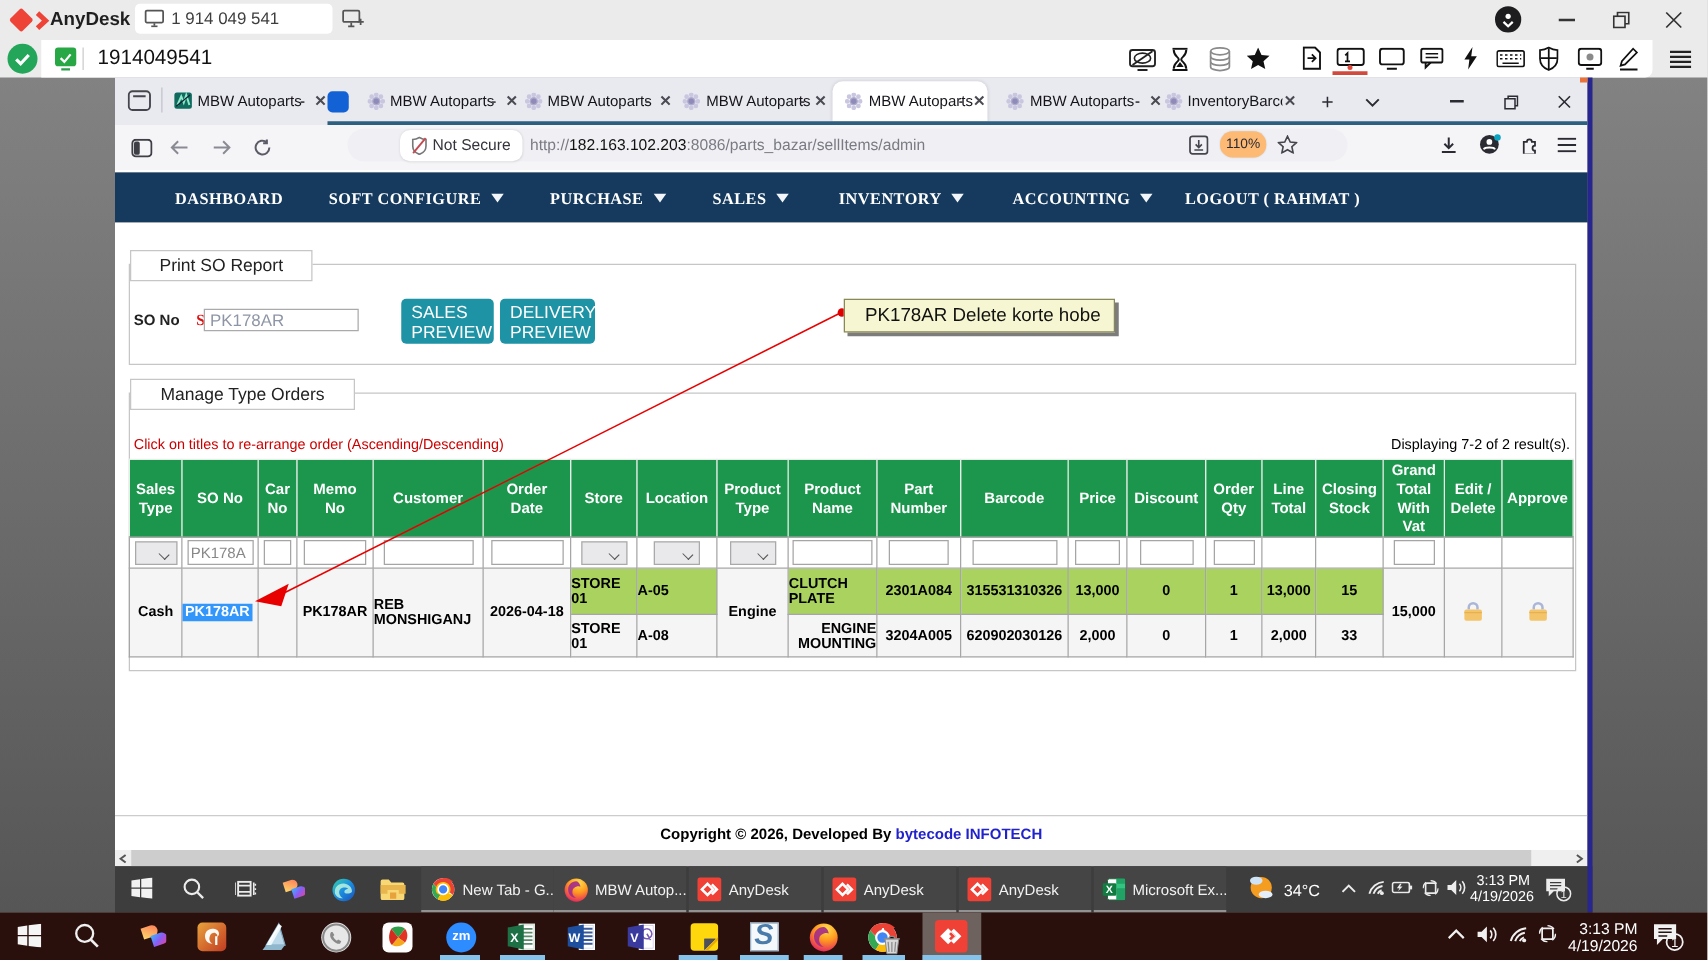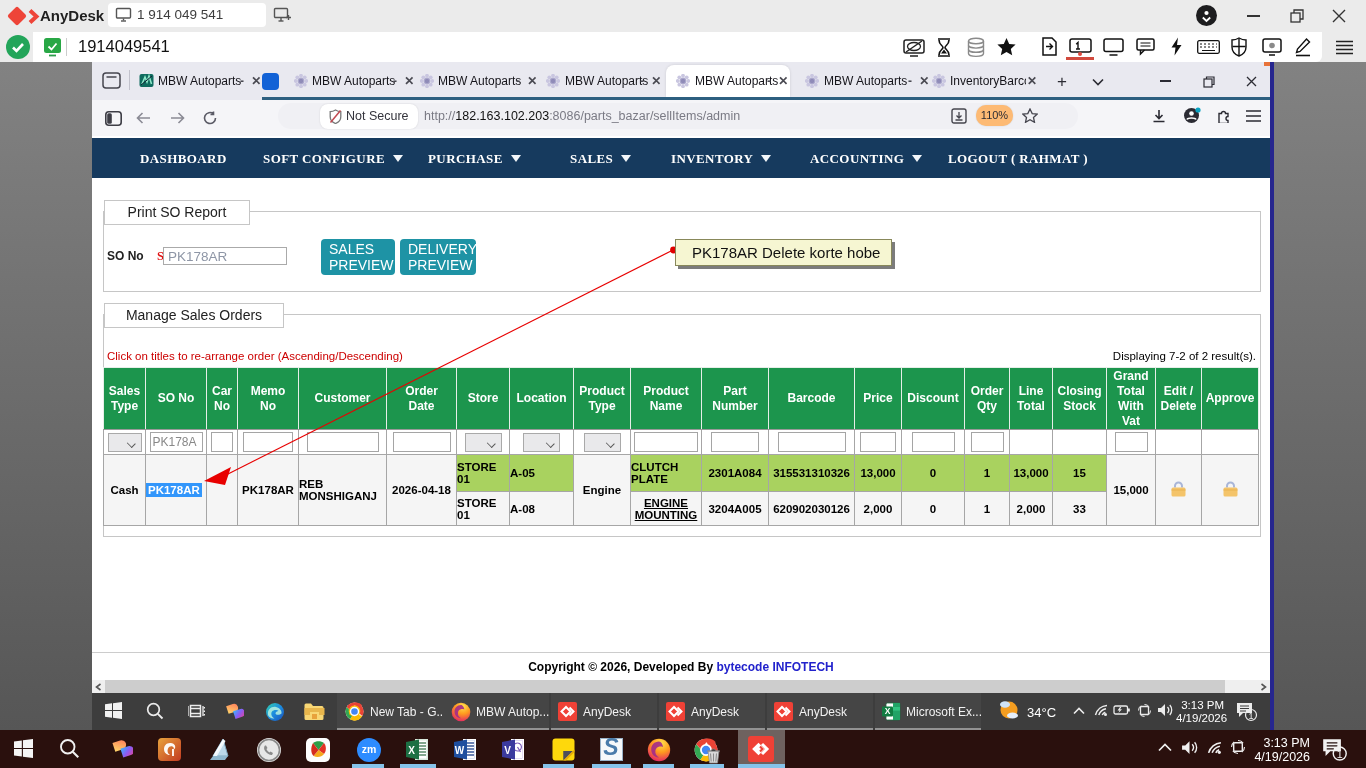--- a/index.html
+++ b/index.html
@@ -326,35 +326,35 @@
 <svg class="abs" style="left:1215px;top:108px" width="15" height="15" viewBox="0 0 15 15">
       <path d="M4 5.5 h2.5 a2 2 0 1 1 4 0 H13 v3 a2 2 0 1 0 0 4 v3 H4 z" fill="none" stroke="#2b2b33" stroke-width="1.4"></path>
     </svg>
 <svg class="abs" style="left:1246px;top:110px" width="15" height="12" viewBox="0 0 15 12">
       <path d="M0 1 h15 M0 6 h15 M0 11 h15" stroke="#2b2b33" stroke-width="1.5"></path>
     </svg>
 <div class="abs" id="whiteline"></div>
 <div class="abs" id="navbar"></div>
 <div class="nav" style="left:140px;">DASHBOARD</div>
 <div class="nav" style="left:263px;">SOFT CONFIGURE<span class="caret"></span></div>
-<div class="nav" style="left:428px;">PURCHASE<span class="caret"></span></div>
+<div class="nav" style="left:440px;">PURCHASE<span class="caret"></span></div>
 <div class="nav" style="left:570px;">SALES<span class="caret"></span></div>
 <div class="nav" style="left:671px;">INVENTORY<span class="caret"></span></div>
 <div class="nav" style="left:810px;">ACCOUNTING<span class="caret"></span></div>
 <div class="nav" style="left:948px;">LOGOUT ( RAHMAT )</div>
 <div class="abs" id="page">
  <fieldset style="left:11px;top:33px;width:1158px;height:81px;"></fieldset>
  <div class="legend" style="left:12px;top:22px;width:146px;">Print SO Report</div>
  <div class="abs" style="left:15px;top:71px;font-size:12px;font-weight:bold;color:#222;">SO No</div>
  <div class="abs" style="left:55px;top:70.5px;font-size:12.5px;font-weight:bold;color:#e01010;font-family:'Liberation Serif',serif;margin-left:10px;">SO</div>
  <input class="abs" style="left: 71px; top: 69px; width: 124px; height: 18px; border: 1px solid rgb(170, 170, 170); font-size: 13.5px; color: rgb(142, 150, 166); padding: 0px 4px; font-family: inherit;" value="PK178AR">
  <div class="btn" style="left:229px;top:61px;width:74px;height:36px;">SALES<br>PREVIEW</div>
  <div class="btn" style="left:308px;top:61px;width:76px;height:36px;">DELIVERY<br>PREVIEW</div>
  <fieldset style="left:11px;top:136px;width:1158px;height:223px;"></fieldset>
- <div class="legend" style="left:12px;top:125px;width:180px;">Manage Sales Orders</div>
+ <div class="legend" style="left:12px;top:125px;width:180px;">Manage Type Orders</div>
  <div class="abs" style="left:15px;top:172px;font-size:11.5px;color:#cc0000;">Click on titles to re-arrange order (Ascending/Descending)</div>
 
  <div class="abs" style="left:964px;top:172px;width:200px;text-align:right;font-size:11.5px;color:#000;">Displaying 7-2 of 2 result(s).</div>
  <div class="abs" style="left:0px;top:482px;width:1178px;text-align:center;font-size:12px;font-weight:bold;color:#000;">Copyright © 2026, Developed By <span style="color:#2222cc;">bytecode INFOTECH</span></div>
  <div class="abs" style="left:0px;top:474px;width:1178px;height:1px;background:#ccc;"></div>
  <table id="grid" style="left:11px;top:189px;table-layout:fixed;width:1155px;">
   <colgroup>
           <col style="width:42px">
           <col style="width:61px">
           <col style="width:31px">
@@ -447,21 +447,21 @@
               </svg></td>
    <td rowspan="2"><svg width="17" height="16" viewBox="0 0 17 16">
                 <path d="M5 6.5 V5 a3.5 3.5 0 0 1 7 0 V6.5" fill="none" stroke="#a9b6d8" stroke-width="2"></path>
                 <rect x="1.5" y="6.5" width="14" height="9" rx="1.5" fill="#f4c46a"></rect>
                 <path d="M1.5 9 h14" stroke="#e8b14f" stroke-width="1"></path>
               </svg></td>
   </tr>
   <tr class="dr" style="height:34px;">
    <td style="text-align:left;">STORE 01</td>
    <td style="text-align:left;">A-08</td>
-   <td style="text-align:center;text-decoration:underline;">ENGINE MOUNTING</td>
+   <td style="text-align:right;">ENGINE MOUNTING</td>
    <td>3204A005</td>
    <td>620902030126</td>
    <td>2,000</td>
    <td>0</td>
    <td>1</td>
    <td>2,000</td>
    <td>33</td>
   </tr>
  </tbody>
       </table>

